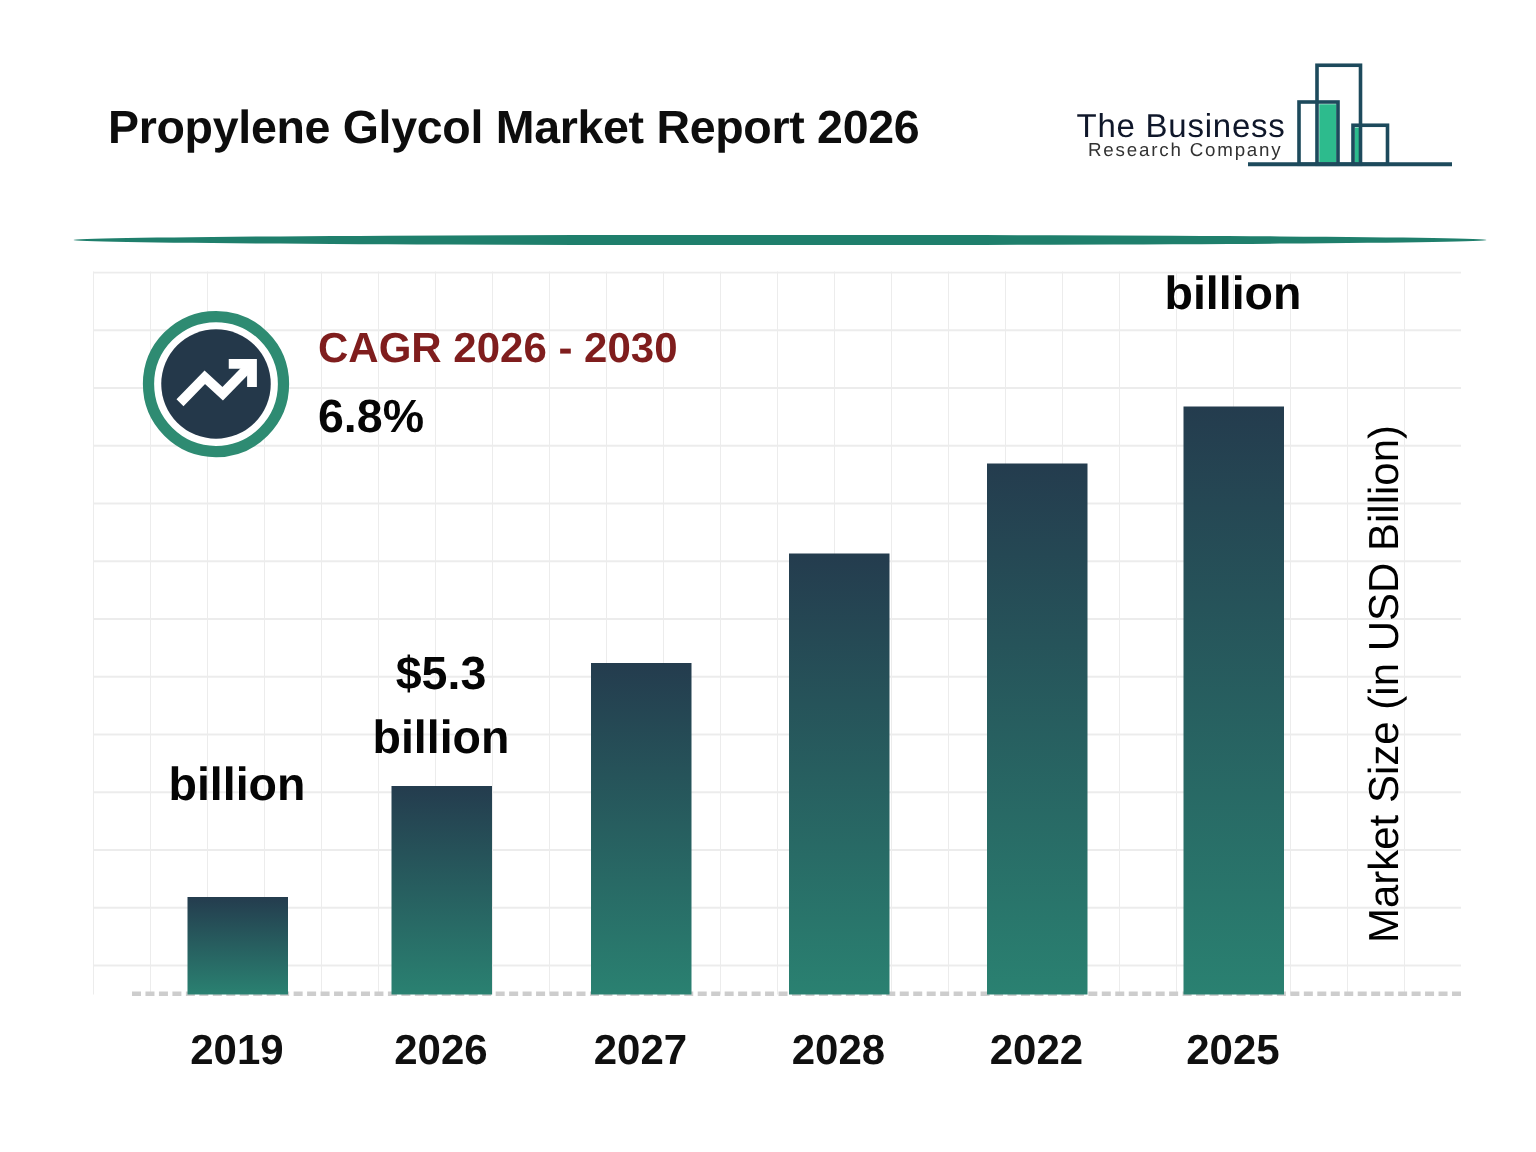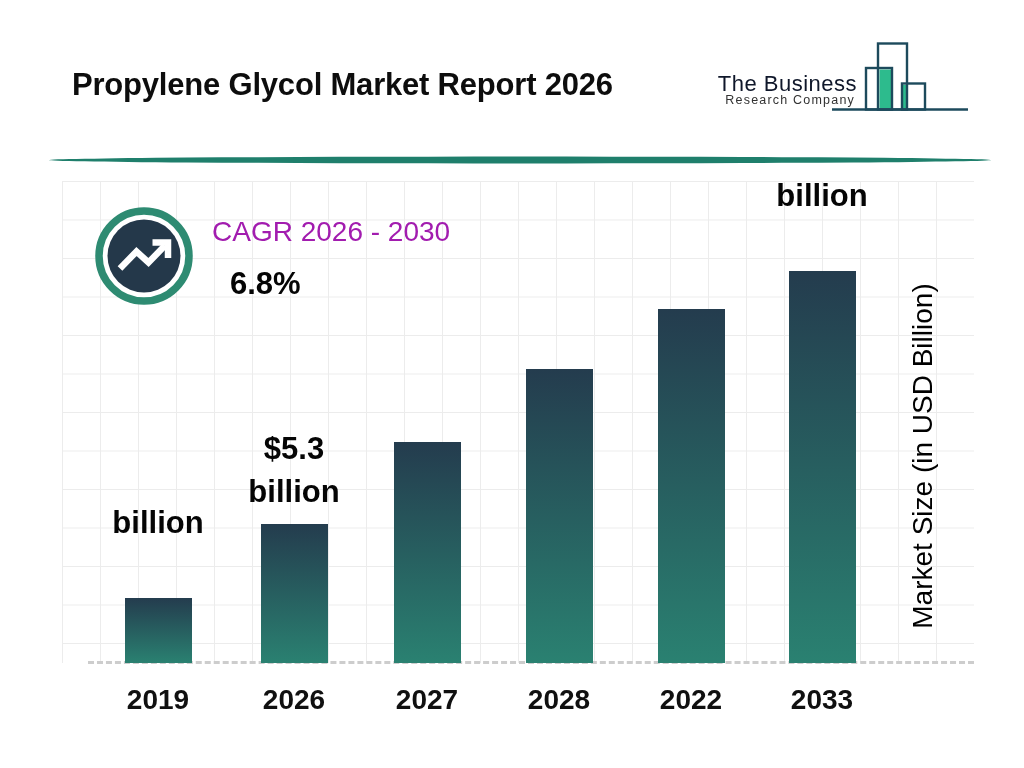--- a/index.html
+++ b/index.html
@@ -49,22 +49,22 @@
     font-size:28px;font-weight:700;color:#101010;
   }
   .ylabel{
     position:absolute;left:923px;top:456px;z-index:3;
     transform:translate(-50%,-50%) rotate(-90deg);
     font-size:28px;font-weight:400;color:#000;white-space:nowrap;
   }
   
   .cagr-icon{position:absolute;left:94px;top:206px;z-index:3;}
   .cagr-text{position:absolute;left:212px;top:216px;z-index:3;}
-  .cagr-range{font-size:28px;font-weight:400;color:#a21caf;margin:0 0 12px 0;}
-  .cagr-value{font-size:31px;font-weight:700;color:#050505;margin:18px;}
+  .cagr-range{font-size:28px;font-weight:700;color:#7f1d1d;margin:0 0 12px 0;}
+  .cagr-value{font-size:31px;font-weight:700;color:#050505;margin:0;}
 </style>
 </head>
 <body>
 
 <div class="page">
 
   <h1 class="title">Propylene Glycol Market Report 2026</h1>
 
   <div class="logo-name">The Business</div>
   <div class="logo-subname">Research Company</div>
@@ -107,21 +107,21 @@
         <div>$5.3</div>
         <div>billion</div>
       </div>
       <div class="bar" style="left: 393.5px; top: 442px; height: 221px;"></div>
       <div class="year-label" style="left: 367px;">2027</div>
       <div class="bar" style="left: 525.5px; top: 369px; height: 294px;"></div>
       <div class="year-label" style="left: 499px;">2028</div>
       <div class="bar" style="left: 657.5px; top: 309px; height: 354px;"></div>
       <div class="year-label" style="left: 631px;">2022</div>
       <div class="bar" style="left: 788.5px; top: 271px; height: 392px;"></div>
-      <div class="year-label" style="left: 762px;">2033</div>
+      <div class="year-label" style="left: 762px;">2025</div>
       <div class="value-label" style="left: 712px; top: 174px;">
         <div>billion</div>
       </div>
     </div>
 
   <div class="ylabel">Market Size (in USD Billion)</div>
 
 </div>
 
 </body></html>

